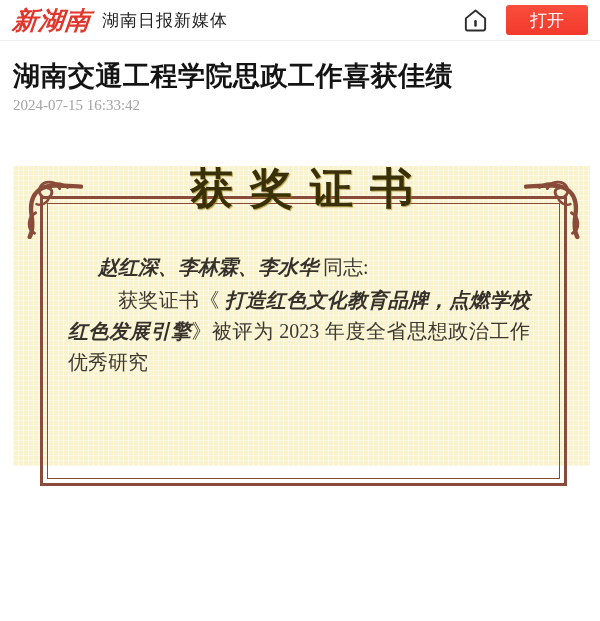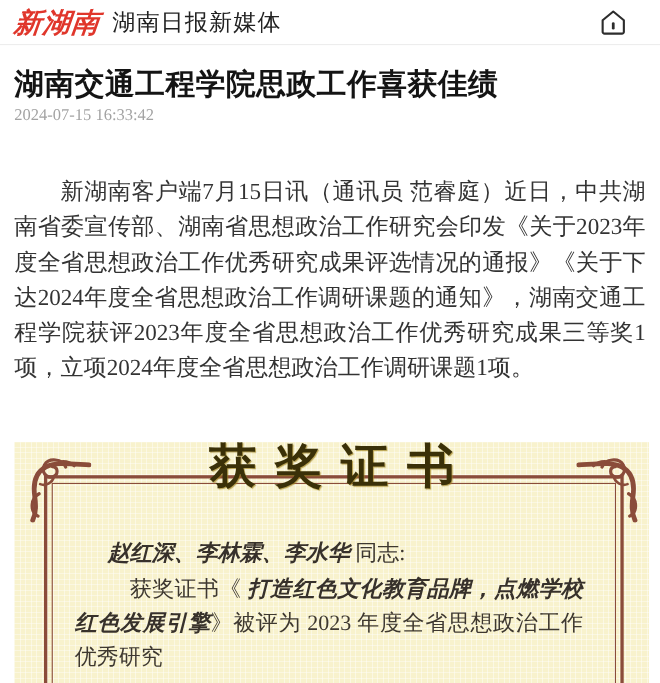--- a/index.html
+++ b/index.html
@@ -13,21 +13,21 @@
   .topbar {
     height:41px; display:flex; align-items:center;
     padding:0 12px 0 13px; border-bottom:1px solid #ededed; background:#fff;
   }
   .logo {
     color:#e0362b; font-size:25px; font-weight:bold; font-style:italic;
     font-family:"Liberation Serif", serif; letter-spacing:1px;
     transform:skewX(-6deg); white-space:nowrap;
   }
   .brand {
-    margin-left:11px; font-size:21px; color:#222; letter-spacing:1px;
+    margin-left:11px; font-size:17px; color:#222; letter-spacing:1px;
     font-family:Liberation Serif, serif; font-weight:500;
   }
   .topbar-spacer { flex:1; }
   .home-btn { width:27px; height:27px; margin-right:17px; cursor:pointer; display:flex; }
   .open-btn {
     background:linear-gradient(180deg,#fa4d3c 0%, #f23a2c 100%);
     color:#fff; font-size:17px; font-family:"Liberation Sans", sans-serif;
     padding:6px 24px; border:none; border-radius:3px; cursor:pointer; line-height:1;
     height:30px;
   }
@@ -92,27 +92,27 @@
   <div class="topbar">
     <span class="logo">新湖南</span>
     <span class="brand">湖南日报新媒体</span>
     <span class="topbar-spacer"></span>
     <span class="home-btn">
       <svg viewBox="0 0 28 28" width="27" height="27">
         <path d="M14 3.6 L24 11.8 V22.6 A1.8 1.8 0 0 1 22.2 24.4 H5.8 A1.8 1.8 0 0 1 4 22.6 V11.8 Z" fill="none" stroke="#2d2d2d" stroke-width="2" stroke-linejoin="round"></path>
         <rect x="12.7" y="13.6" width="2.6" height="7" rx="1.3" fill="#2d2d2d"></rect>
       </svg>
     </span>
+    <button class="open-btn">打开</button>
   </div>
 
   <h1 class="article-title">湖南交通工程学院思政工作喜获佳绩</h1>
 
   <div class="meta-date">2024-07-15 16:33:42</div>
 
-  <p class="article-body">新湖南客户端7月15日讯（通讯员 范睿庭）近日，中共湖南省委宣传部、湖南省思想政治工作研究会印发《关于2023年度全省思想政治工作优秀研究成果评选情况的通报》《关于下达2024年度全省思想政治工作调研课题的通知》，湖南交通工程学院获评2023年度全省思想政治工作优秀研究成果三等奖1项，立项2024年度全省思想政治工作调研课题1项。</p>
 
   <div class="cert">
     <div class="cert-frame">
       <div class="cert-frame-inner"></div>
     </div>
 
     <svg class="corner tl" viewBox="0 0 64 64">
       <g fill="none" stroke="#8a4c3a" stroke-linecap="round">
         <path d="M62 10 C44 9 30 7 21 12 C12 17 9 27 11 40 C12.5 50 12 56 9 62" stroke-width="4.5"></path>
         <path d="M40 12 c-3 -8 -16 -9 -20 -2 c-3.5 6 1.5 13 8 11 c5 -1.6 5.5 -9 -0.5 -9.5" stroke-width="3"></path>

